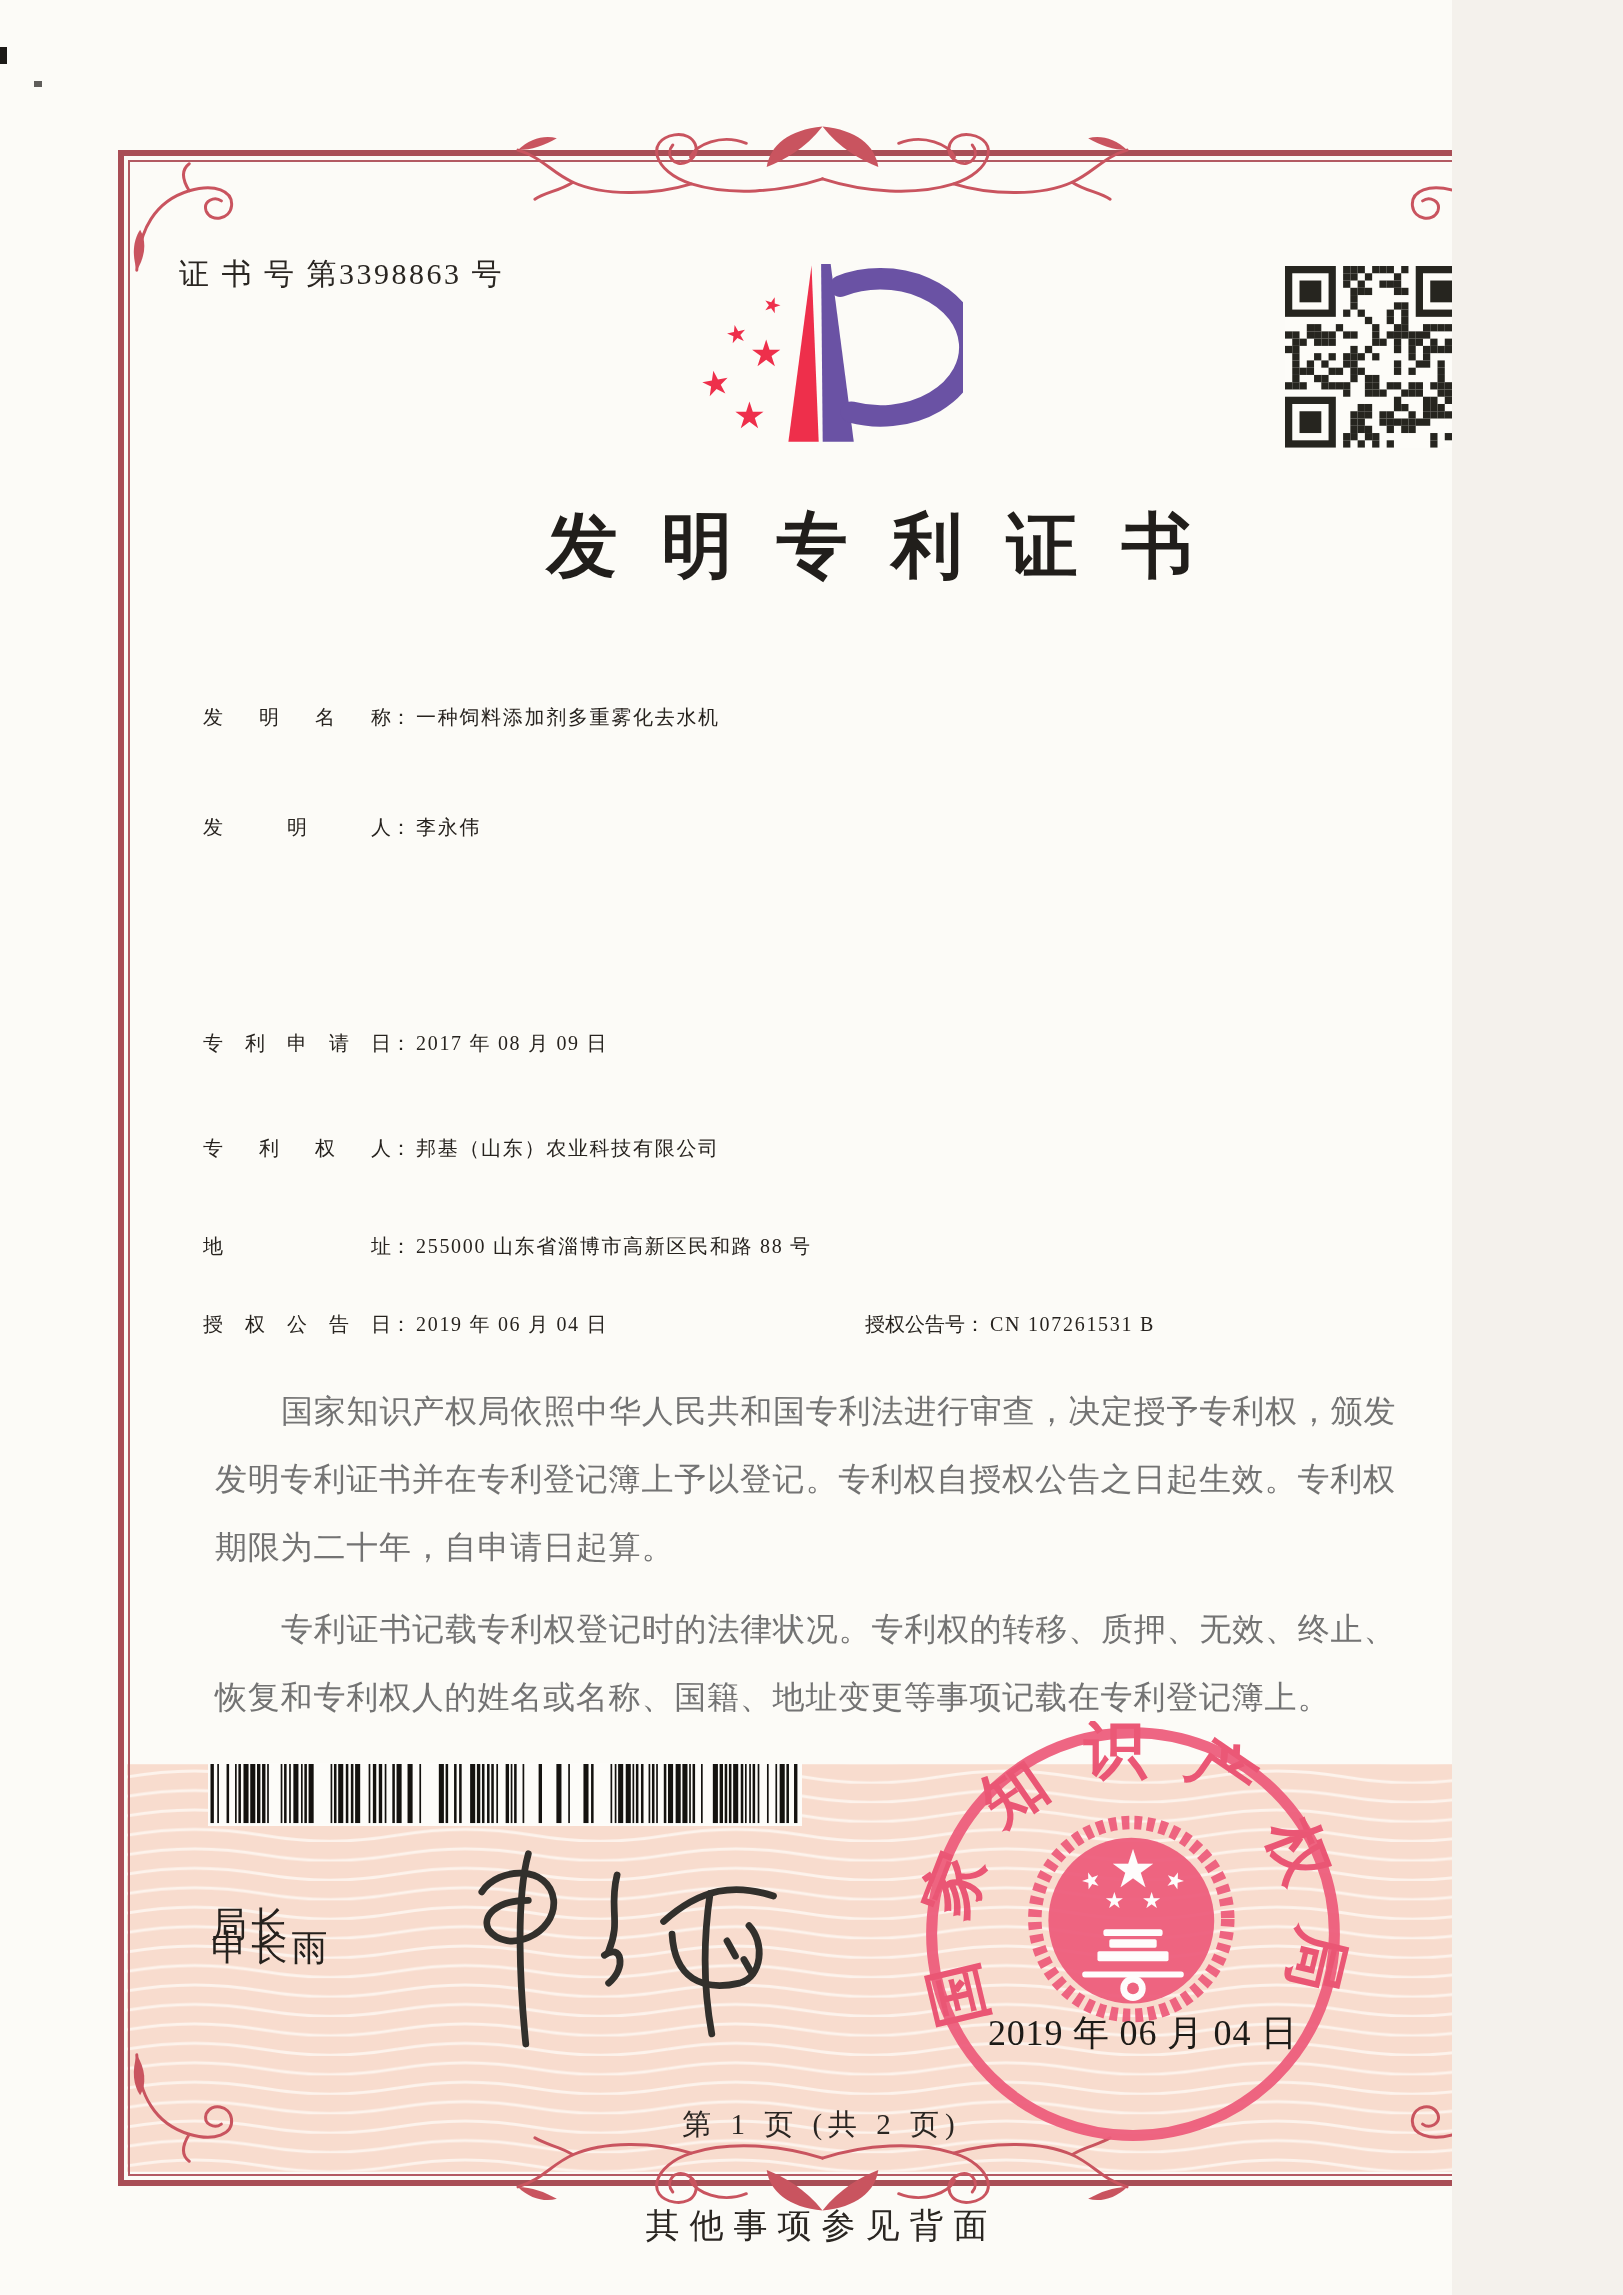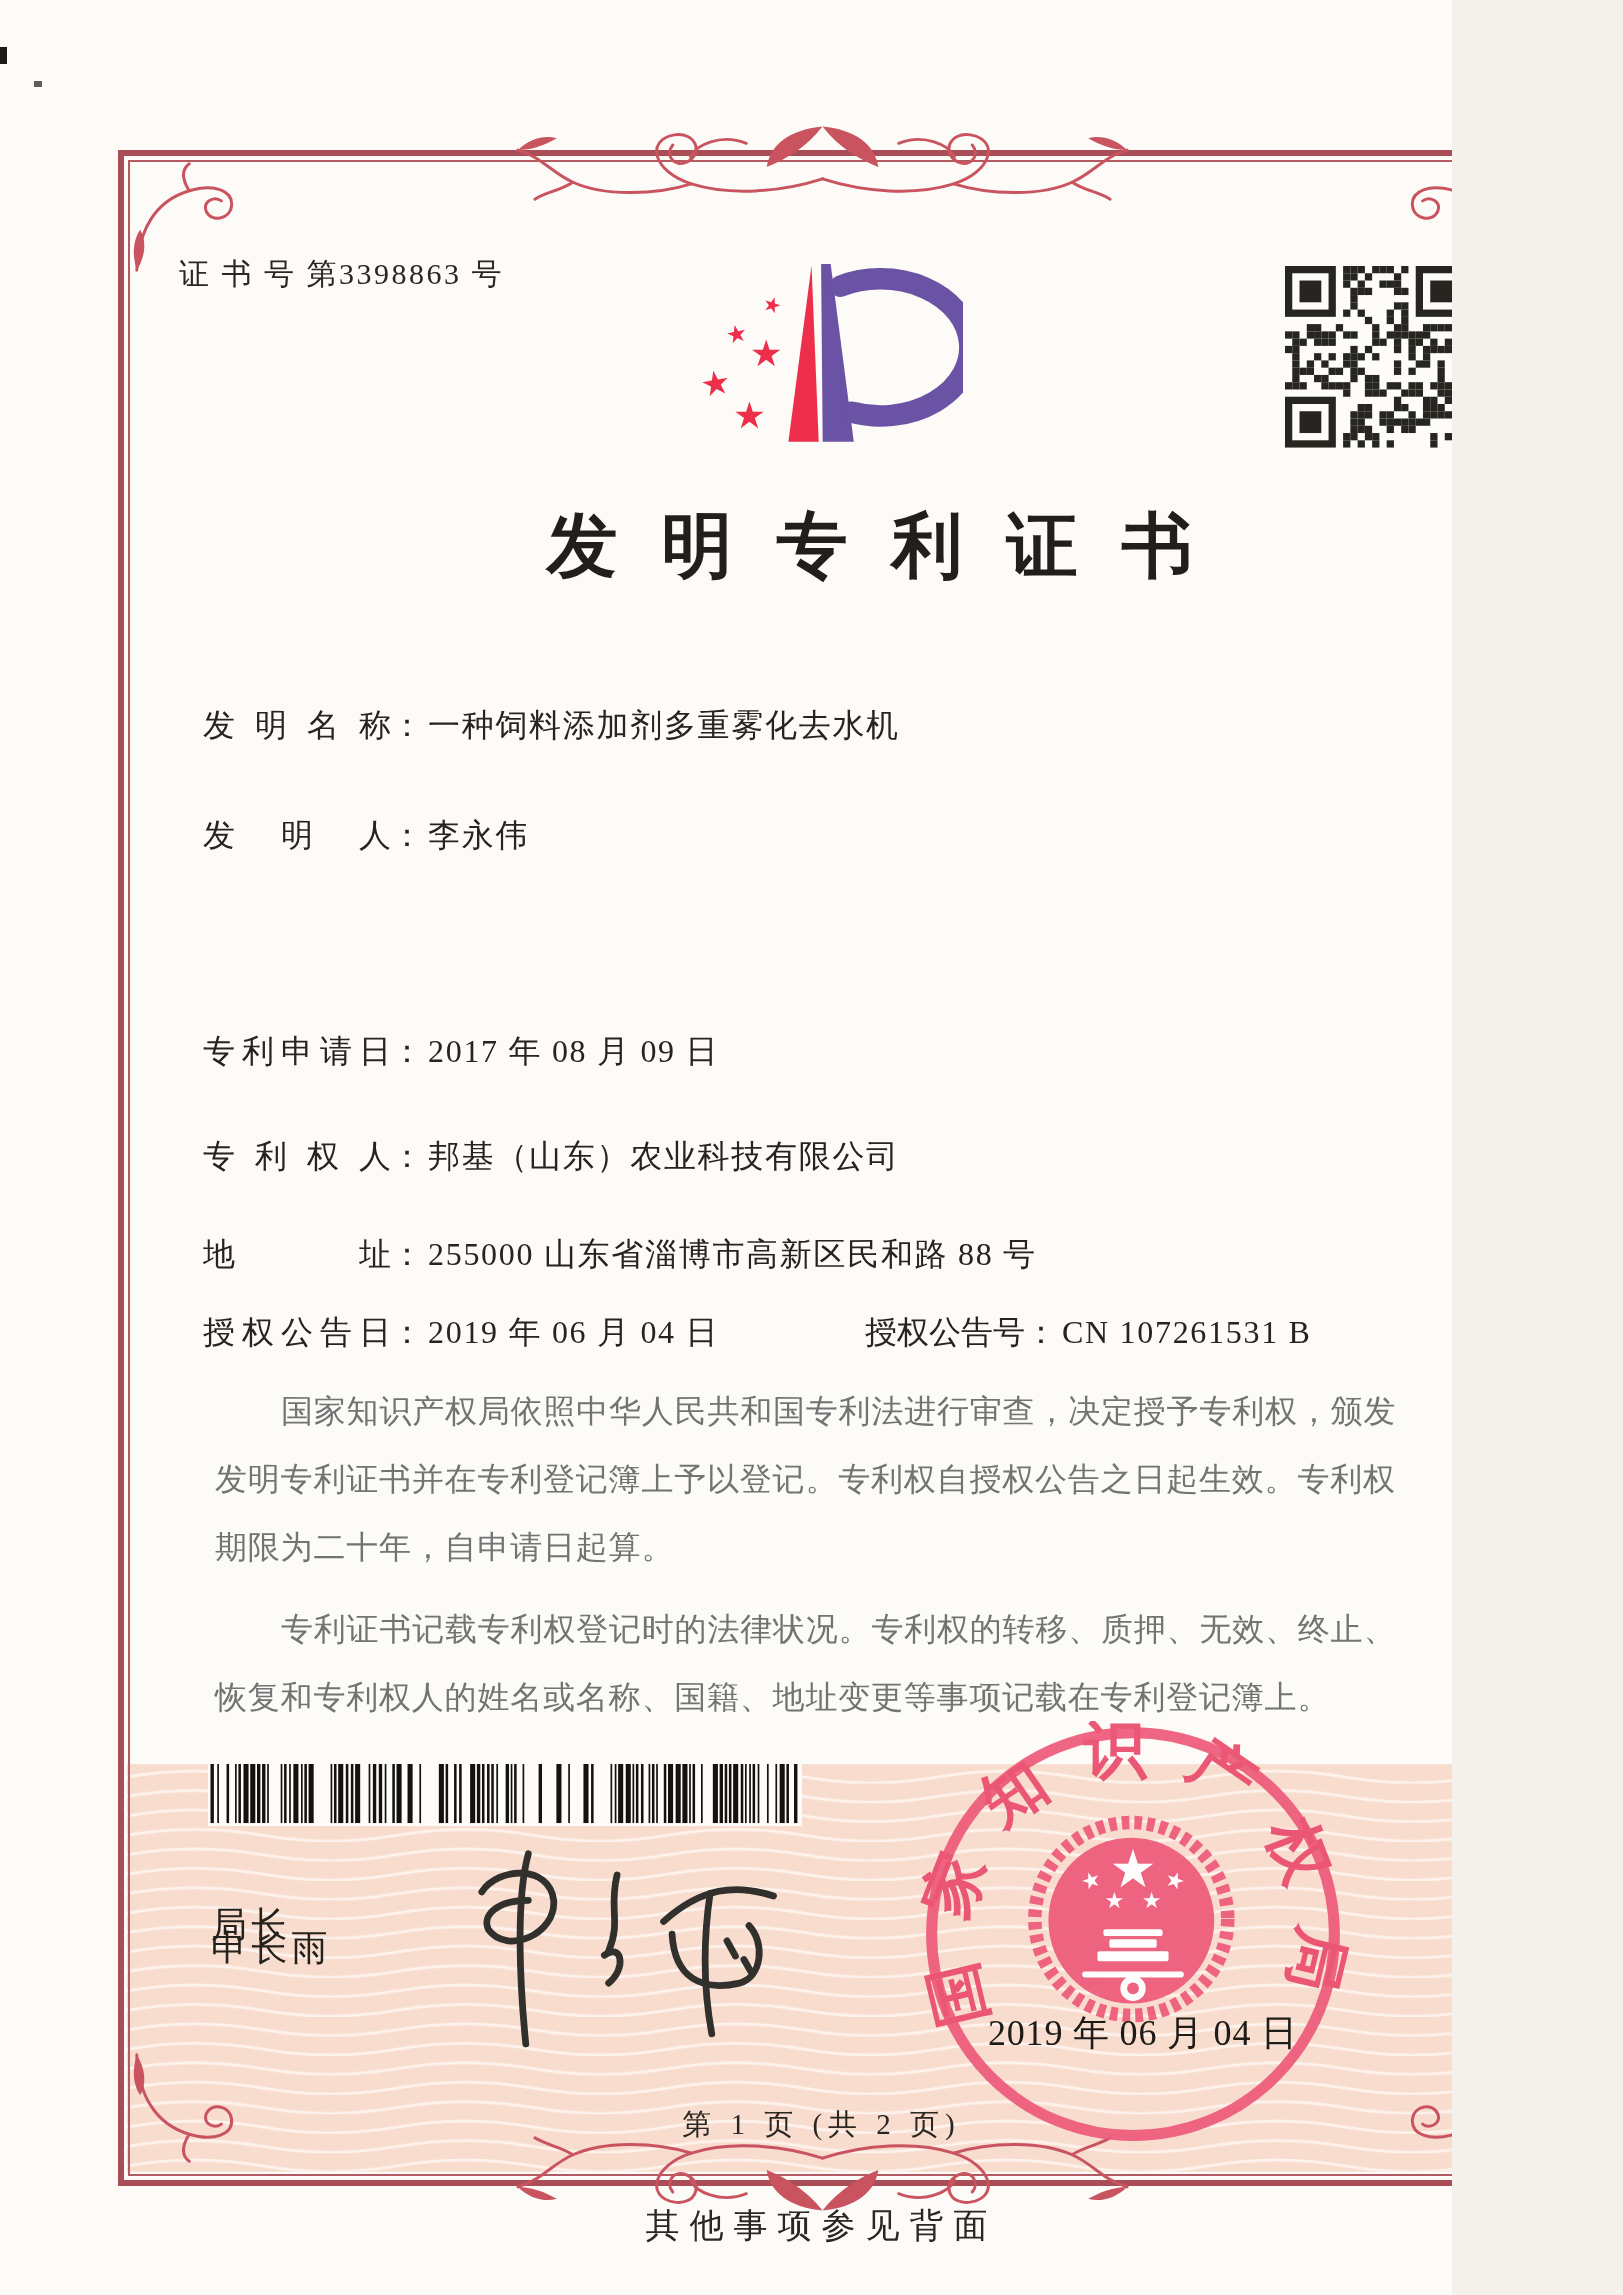--- a/index.html
+++ b/index.html
@@ -18,21 +18,21 @@
   .c-tr{left:1404px;top:162px;transform:scaleX(-1);}
   .c-bl{left:130px;top:2053px;transform:scaleY(-1);}
   .c-br{left:1404px;top:2053px;transform:scale(-1,-1);}
   
   .cert-no{position:absolute;left:179px;top:254px;font-size:30px;letter-spacing:2.5px;color:#2a2622;}
   .logo{position:absolute;left:676px;top:250px;}
   .qr{position:absolute;left:1285px;top:266px;}
   .title{position:absolute;left:118px;top:499px;width:1407px;text-align:center;
          font-size:71px;font-weight:bold;letter-spacing:44px;text-indent:44px;color:#211e1b;margin-left:48px;}
   
-  .field{position:absolute;left:203px;font-size:32px;color:#27231f;white-space:nowrap;}
+  .field{position:absolute;left:203px;font-size:20px;color:#27231f;white-space:nowrap;}
   .flabel{display:inline-block;width:188px;text-align:justify;text-align-last:justify;vertical-align:bottom;}
   .colon{padding-right:5px;}
   .fvalue{letter-spacing:1.7px;}
   .grant-no{position:absolute;left:634px;top:0;margin-left:28px;}
   
   .paras{position:absolute;left:201px;top:1363px;width:1224px;}
   .paras p{margin:14px;font-size:32px;line-height:68px;letter-spacing:0.8px;text-indent:66px;color:#737373;}
   
   .waves{position:absolute;left:127px;top:1764px;}
   

